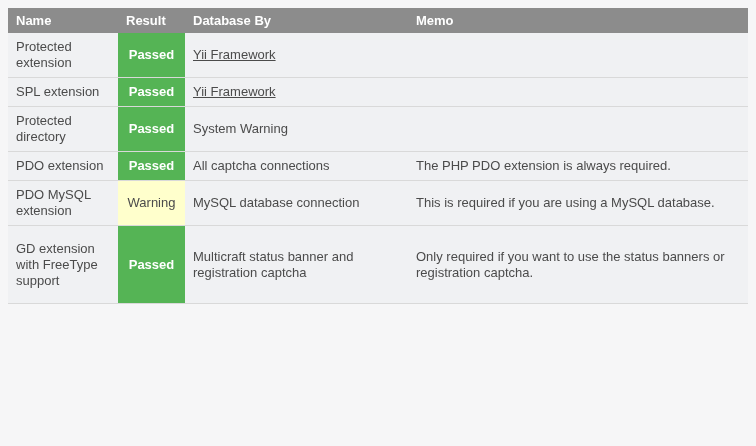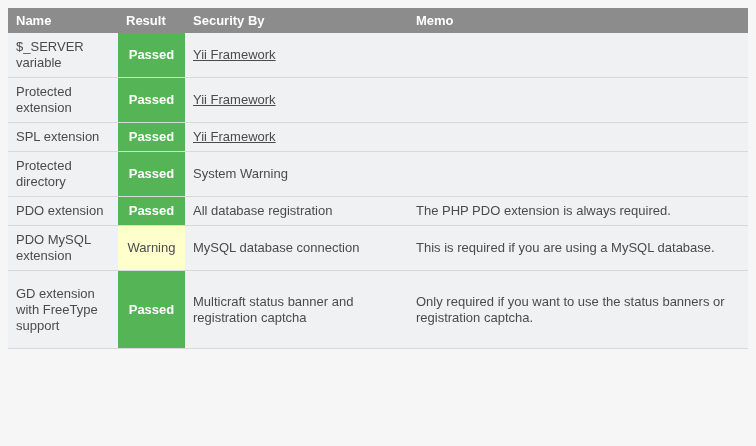--- a/index.html
+++ b/index.html
@@ -83,31 +83,25 @@
     <colgroup>
       <col style="width:110px">
       <col style="width:67px">
       <col style="width:223px">
       <col style="width:340px">
     </colgroup>
     <thead>
       <tr>
         <th>Name</th>
         <th>Result</th>
-        <th>Security By</th>
+        <th>Database By</th>
         <th>Memo</th>
       </tr>
     </thead>
     <tbody id="rows">
-        <tr>
-          <td class="cell-name">$_SERVER variable</td>
-          <td class="cell-result passed">Passed</td>
-          <td class="cell-required"><a class="req-link" href="#">Yii Framework</a></td>
-          <td class="cell-memo"></td>
-        </tr>
         <tr>
           <td class="cell-name">Protected extension</td>
           <td class="cell-result passed">Passed</td>
           <td class="cell-required"><a class="req-link" href="#">Yii Framework</a></td>
           <td class="cell-memo"></td>
         </tr>
         <tr>
           <td class="cell-name">SPL extension</td>
           <td class="cell-result passed">Passed</td>
           <td class="cell-required"><a class="req-link" href="#">Yii Framework</a></td>
@@ -115,21 +109,21 @@
         </tr>
         <tr>
           <td class="cell-name">Protected directory</td>
           <td class="cell-result passed">Passed</td>
           <td class="cell-required"><span>System Warning</span></td>
           <td class="cell-memo"></td>
         </tr>
         <tr>
           <td class="cell-name">PDO extension</td>
           <td class="cell-result passed">Passed</td>
-          <td class="cell-required"><span>All database registration</span></td>
+          <td class="cell-required"><span>All captcha connections</span></td>
           <td class="cell-memo">The PHP PDO extension is always required.</td>
         </tr>
         <tr>
           <td class="cell-name">PDO MySQL extension</td>
           <td class="cell-result warning">Warning</td>
           <td class="cell-required"><span>MySQL database connection</span></td>
           <td class="cell-memo">This is required if you are using a MySQL database.</td>
         </tr>
         <tr>
           <td class="cell-name">GD extension with FreeType support</td>

